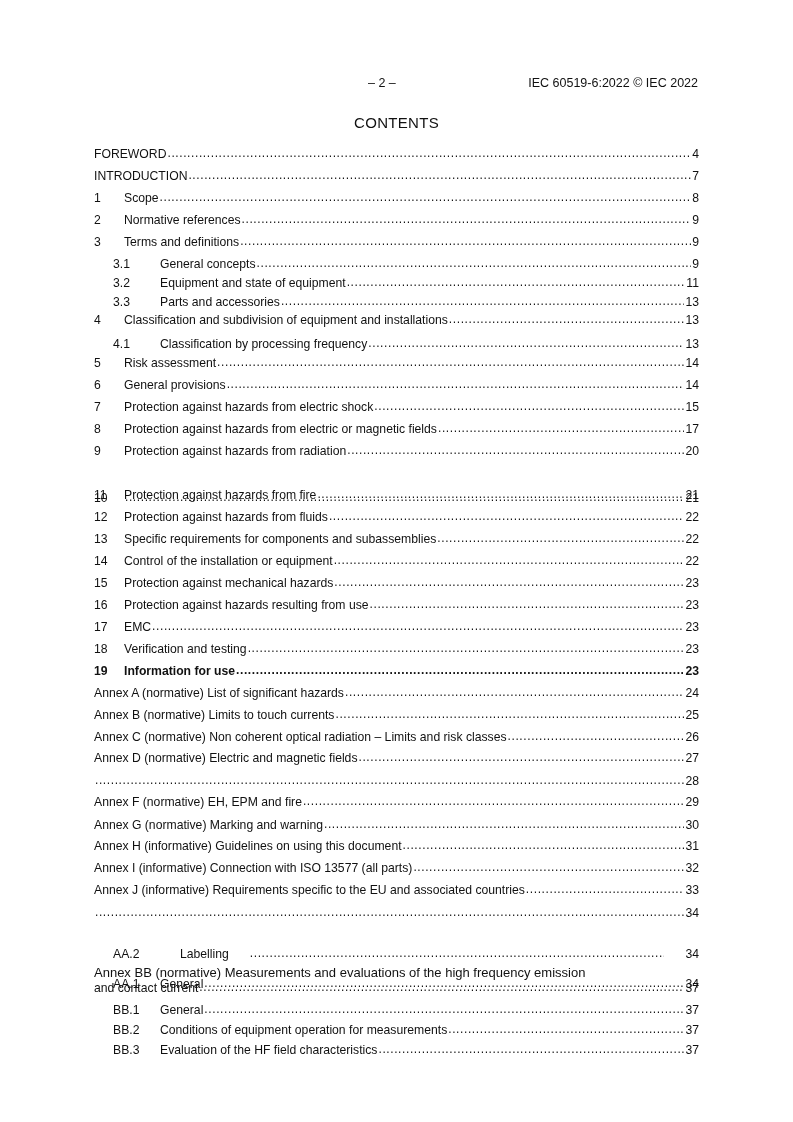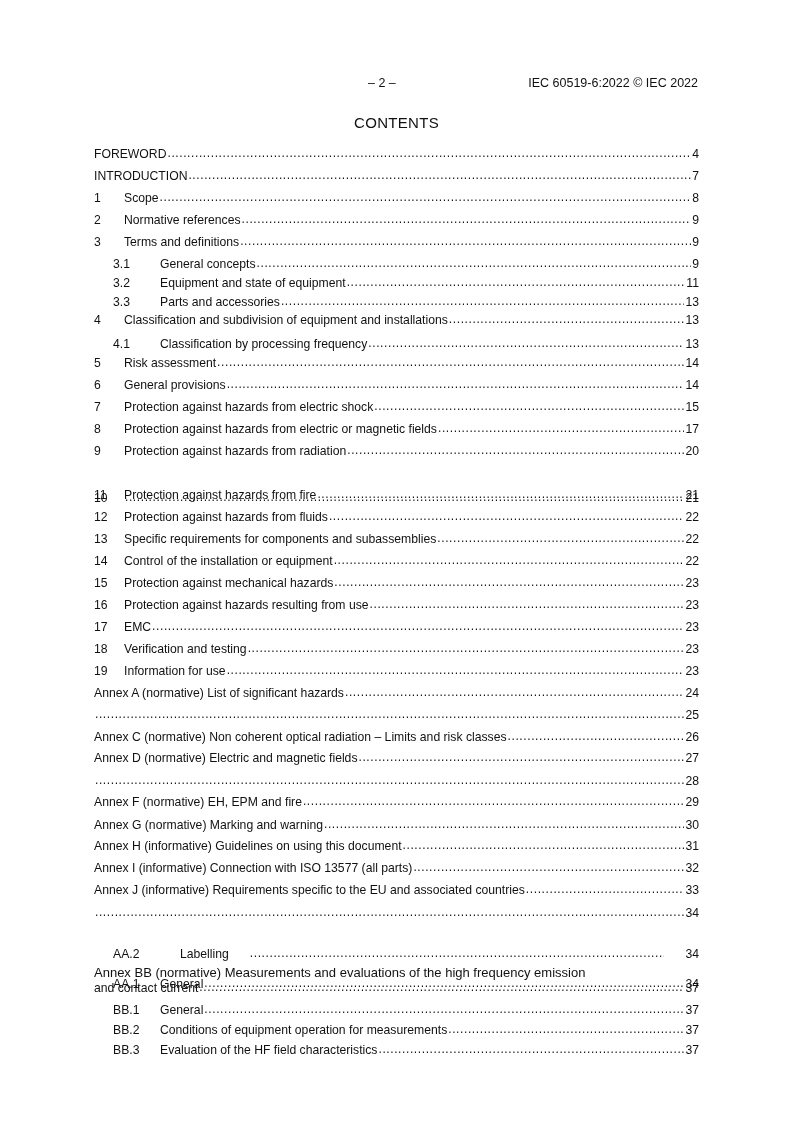--- a/index.html
+++ b/index.html
@@ -187,32 +187,33 @@
       <span class="txt">EMC</span>
       <span class="dots"></span>
       <span class="pg">23</span>
     </div>
     <div class="row l1" style="top: 641px;">
       <span class="num">18</span>
       <span class="txt">Verification and testing</span>
       <span class="dots"></span>
       <span class="pg">23</span>
     </div>
-    <div class="row l1" style="top: 663px;">
+    <div class="row l1" style="top: 663px; font-weight: bold;">
       <span class="num">19</span>
       <span class="txt">Information for use</span>
       <span class="dots"></span>
       <span class="pg">23</span>
     </div>
     <div class="row l0" style="top: 685px;">
       <span class="txt">Annex A (normative)  List of significant hazards</span>
       <span class="dots"></span>
       <span class="pg">24</span>
     </div>
     <div class="row l0" style="top: 707px;">
+      <span class="txt">Annex B (normative)  Limits to touch currents</span>
       <span class="dots"></span>
       <span class="pg">25</span>
     </div>
     <div class="row l0" style="top: 729px;">
       <span class="txt">Annex C (normative)  Non coherent optical radiation – Limits and risk classes</span>
       <span class="dots"></span>
       <span class="pg">26</span>
     </div>
     <div class="row l0" style="top: 750px;">
       <span class="txt">Annex D (normative)  Electric and magnetic fields</span>

